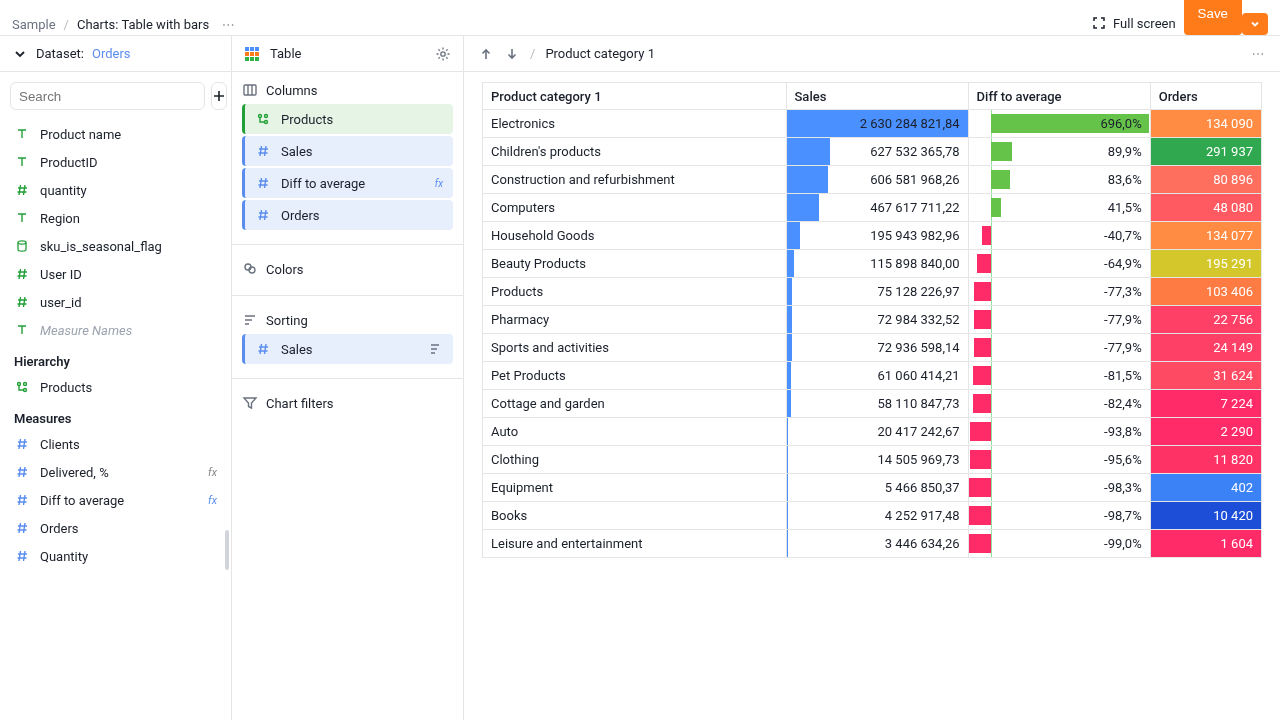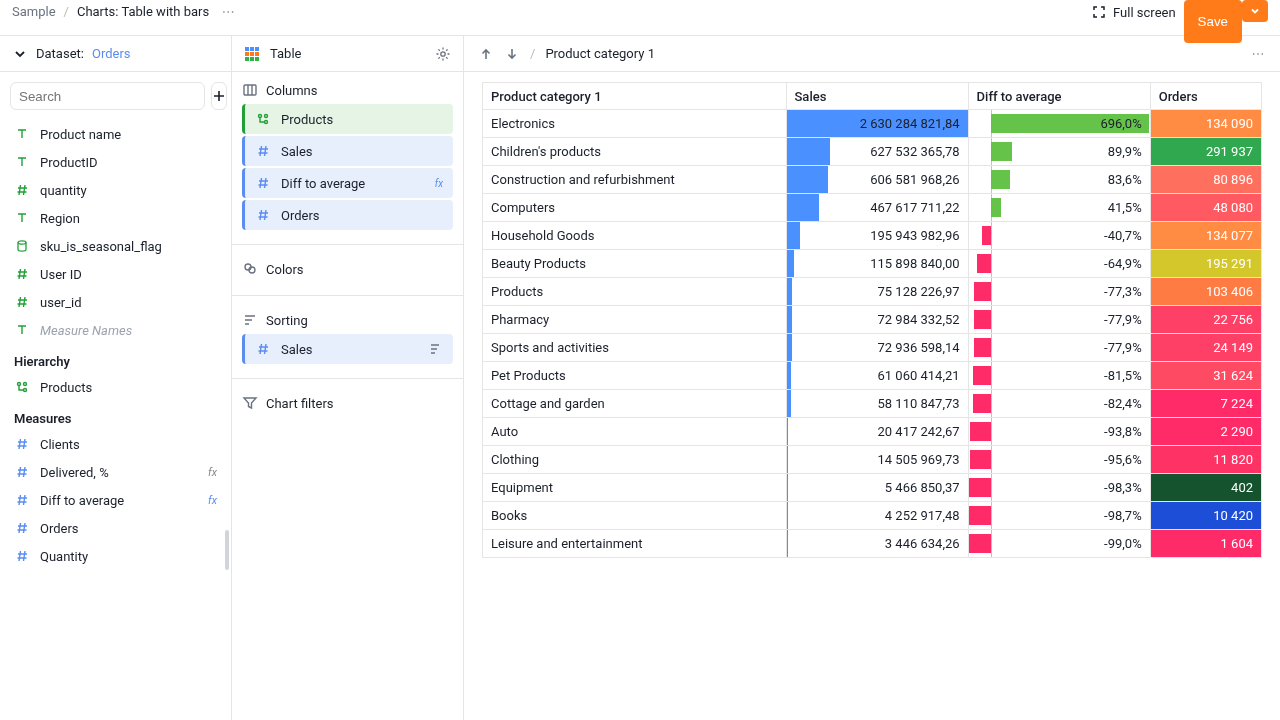--- a/index.html
+++ b/index.html
@@ -6,21 +6,21 @@
     --border:#e5e5e5; --text:#1b202b; --muted:#6b7280; --accent:#4a90ff;
     --green:#2fb344; --orange:#ff7b1a; --pink:#ff2a68; --yellow:#d4c72c;
     --bg-sel-g:#e6f4e6; --bg-sel-b:#e7eefc; --bg:#fff;
     --t-green:#21a038; --t-orange:#ff8c42;
   }
   *{box-sizing:border-box}
   html,body{margin:0;height:100%;font-family:-apple-system,"Segoe UI",Roboto,Arial,sans-serif;font-size:13px;color:var(--text);background:var(--bg)}
   body{width:1280px;height:720px;overflow:hidden;display:flex;flex-direction:column}
 
   
-  .top{display:flex;align-items:flex-start;height:36px;padding:0 12px;border-bottom:1px solid var(--border)}
+  .top{display:flex;align-items:flex-end;height:36px;padding:0 12px;border-bottom:1px solid var(--border)}
   .crumb{display:flex;align-items:center;gap:8px;color:var(--muted)}
   .crumb .cur{color:var(--text)}
   .crumb .sep{color:#bbb}
   .dots{width:22px;height:22px;display:flex;align-items:center;justify-content:center;border-radius:4px;color:#888;cursor:pointer}
   .top .spacer{flex:1}
   .topact{display:flex;align-items:center;gap:6px;padding:4px 8px;border-radius:4px;cursor:pointer}
   .btn-save{background:var(--orange);color:#fff;border:none;padding:14px 14px;border-radius:4px;font-weight:500;cursor:pointer}
   .btn-save-dd{background:var(--orange);color:#fff;border:none;padding:6px 8px;border-radius:4px;cursor:pointer}
 
   
@@ -656,21 +656,21 @@
               </td>
               <td class="bar">
                 <div class="barfill" style="width:0.21%"></div>
                 <div class="bartxt">5 466 850,37</div>
               </td>
               <td class="diff">
                 <div class="diffzero" style="left:12.5%"></div>
                 <div class="diffbar neg" style="left:0.21250000000000036%;width:12.2875%"></div>
                 <div class="difftxt">-98,3%</div>
               </td>
-              <td class="ord" style="background:#14532d">
+              <td class="ord" style="background:#3b82f6">
                 <div class="cell">402</div>
               </td>
             </tr>
             <tr>
               <td>
                 <div class="cell">Books</div>
               </td>
               <td class="bar">
                 <div class="barfill" style="width:0.16%"></div>
                 <div class="bartxt">4 252 917,48</div>

